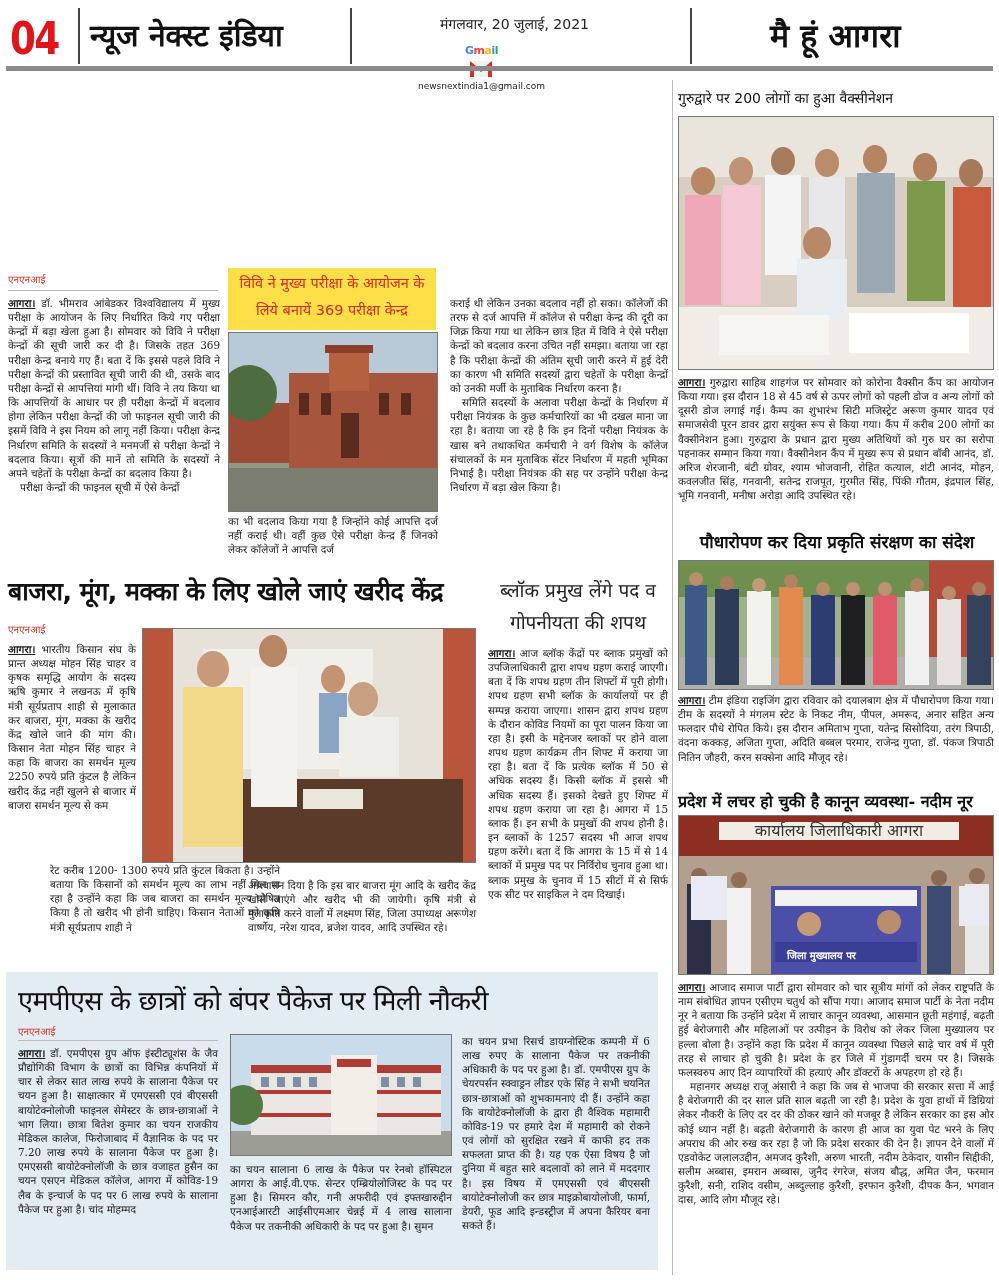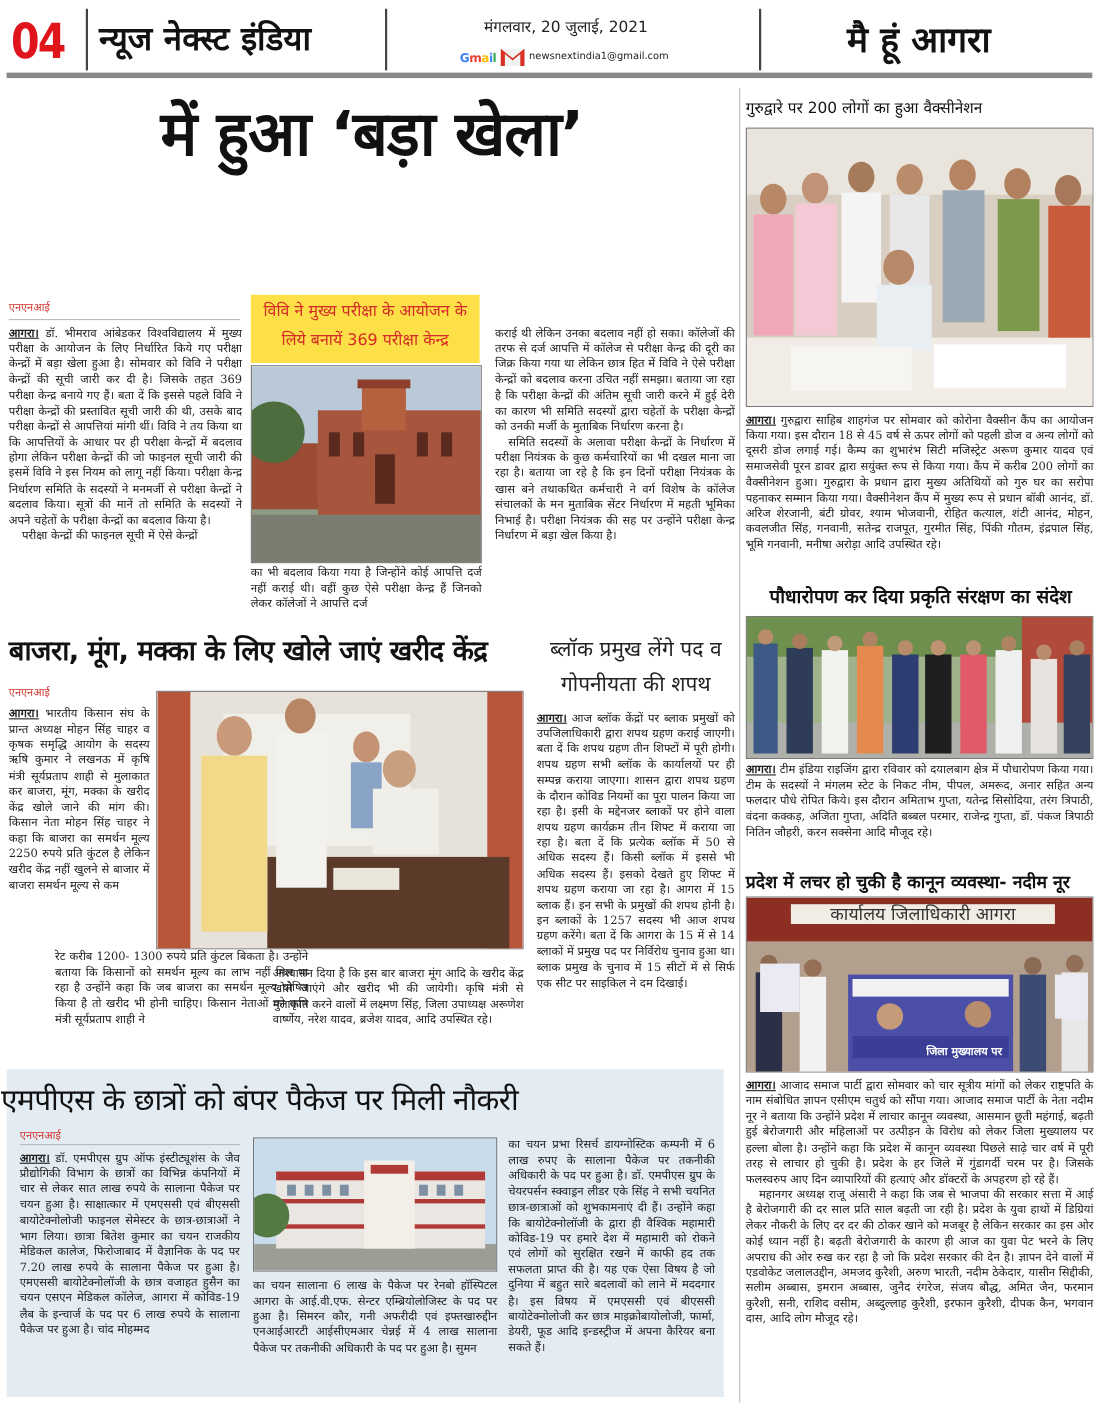--- a/index.html
+++ b/index.html
@@ -6,21 +6,21 @@
   html, body { width: 999px; height: 1280px; background: #ffffff; overflow: hidden; }
   body { font-family: "DejaVu Serif", serif; color: #1a1a1a; position: relative; }
 
   .abs { position: absolute; }
 
   
   .page-no { left: 10px; top: 12px; font-family: "DejaVu Sans", sans-serif; font-weight: bold; font-size: 44px; color: #e0141b; letter-spacing: -2px; line-height: 54px; transform: scaleX(0.85); transform-origin: left; }
   .vbar { width: 2px; background: #444; }
   .brand { left: 90px; top: 14px; font-family: "DejaVu Sans", sans-serif; font-weight: bold; font-size: 30px; line-height: 44px; color: #111; }
   .dateline { left: 440px; top: 14px; font-family: "DejaVu Sans", sans-serif; font-size: 14px; color: #222; }
-  .mailrow { left: 418px; top: 44px; display: flex; align-items: center; gap: 4px; font-family: "DejaVu Sans", sans-serif; font-size: 9px; color: #222; }
+  .mailrow { left: 418px; top: 44px; display: flex; align-items: center; gap: 4px; font-family: "DejaVu Sans", sans-serif; font-size: 9px; color: #222; flex-direction: column; }
   .gmail-text { font-size: 11px; font-weight: bold; letter-spacing: -0.5px; }
   .gmail-text span:nth-child(1){color:#4285f4}.gmail-text span:nth-child(2){color:#ea4335}.gmail-text span:nth-child(3){color:#fbbc05}.gmail-text span:nth-child(4){color:#4285f4}.gmail-text span:nth-child(5){color:#34a853}
   .gm-icon { width: 22px; height: 16px; position: relative; }
   .section-name { left: 770px; top: 12px; font-family: "DejaVu Sans", sans-serif; font-weight: bold; font-size: 32px; line-height: 48px; color: #111; }
   .rule-top { left: 6px; top: 66px; width: 987px; height: 5px; background: #8a8a8a; }
 
   
   .hl-main { left: 8px; top: 86px; width: 660px; font-family: "DejaVu Sans", sans-serif; font-weight: bold; font-size: 56px; line-height: 74px; text-align: center; color: #111; letter-spacing: -1px; }
   .byline { font-family: "DejaVu Sans", sans-serif; font-size: 10px; color: #d0342c; }
   .thin-rule { height: 1px; background: #bbb; }
@@ -31,21 +31,21 @@
   .subhead-box { left: 228px; top: 268px; width: 208px; height: 62px; background: #fde047; padding: 2px 6px; font-family: "DejaVu Sans", sans-serif; font-size: 14.5px; line-height: 27px; color: #d42a28; text-align: center; }
 
   .photo { overflow: hidden; border: 1px solid #777; }
 
   .sec-head-r { font-family: "DejaVu Sans", sans-serif; font-size: 14px; color: #111; }
   .sec-head-bold { font-family: "DejaVu Sans", sans-serif; font-size: 24px; font-weight: bold; color: #111; letter-spacing: -0.5px; }
 
   .block-head { left: 488px; top: 574px; width: 180px; font-family: "DejaVu Sans", sans-serif; font-size: 19px; line-height: 32px; text-align: center; color: #222; }
 
   .mps-box { left: 6px; top: 972px; width: 652px; height: 298px; background: #e3ebf3; }
-  .mps-head { left: 1px; top: 978px; width: 630px; font-family: "DejaVu Sans", sans-serif; font-size: 27px; line-height: 46px; color: #111; letter-spacing: -0.5px; }
+  .mps-head { left: 18px; top: 978px; width: 630px; font-family: "DejaVu Sans", sans-serif; font-size: 27px; line-height: 46px; color: #111; letter-spacing: -0.5px; }
 
   .vdiv { width: 1px; background: #bbb; }
 </style>
 </head>
 <body>
 
 <div class="abs page-no">04</div>
 <div class="abs vbar" style="left:78px;top:8px;height:56px;"></div>
 <div class="abs brand">न्यूज नेक्स्ट इंडिया</div>
 <div class="abs vbar" style="left:350px;top:8px;height:56px;"></div>
@@ -58,21 +58,20 @@
         <path d="M0 0 L11 9 L22 0 L22 16 L18 16 L18 5 L11 11 L4 5 L4 16 L0 16 Z" fill="#d93025"></path>
       </svg>
   </span>
   <span>newsnextindia1@gmail.com</span>
 </div>
 <div class="abs vbar" style="left:690px;top:8px;height:56px;"></div>
 <div class="abs section-name">मै हूं आगरा</div>
 <div class="abs rule-top"></div>
 
 <div class="abs hl-main">
-  <div>में हुआ ‘बड़ा खेला’</div>
 </div>
 <div class="abs byline" style="left:8px;top:272px;">एनएनआई</div>
 <div class="abs thin-rule" style="left:8px;top:290px;width:210px;"></div>
 <div class="abs body-text" style="left:8px;top:296px;width:212px;">
   <p><b>आगरा।</b><span> डॉ. भीमराव आंबेडकर विश्वविद्यालय में मुख्य परीक्षा के आयोजन के लिए निर्धारित किये गए परीक्षा केन्द्रों में बड़ा खेला हुआ है। सोमवार को विवि ने परीक्षा केन्द्रों की सूची जारी कर दी है। जिसके तहत 369 परीक्षा केन्द्र बनाये गए हैं। बता दें कि इससे पहले विवि ने परीक्षा केन्द्रों की प्रस्तावित सूची जारी की थी, उसके बाद परीक्षा केन्द्रों से आपत्तियां मांगी थीं। विवि ने तय किया था कि आपत्तियों के आधार पर ही परीक्षा केन्द्रों में बदलाव होगा लेकिन परीक्षा केन्द्रों की जो फाइनल सूची जारी की इसमें विवि ने इस नियम को लागू नहीं किया। परीक्षा केन्द्र निर्धारण समिति के सदस्यों ने मनमर्जी से परीक्षा केन्द्रों ने बदलाव किया। सूत्रों की मानें तो समिति के सदस्यों ने अपने चहेतों के परीक्षा केन्द्रों का बदलाव किया है।</span></p>
   <p class="indent">परीक्षा केन्द्रों की फाइनल सूची में ऐसे केन्द्रों</p>
 </div>
 
 <div class="abs subhead-box">विवि ने मुख्य परीक्षा के आयोजन के लिये बनायें 369 परीक्षा केन्द्र</div>
 <div class="abs photo" style="left:228px;top:332px;width:210px;height:180px;">
@@ -253,19 +252,19 @@
         <rect x="286" y="68" width="24" height="92" fill="#e8e8e8"></rect>
     </g>
     <rect x="92" y="70" width="150" height="88" fill="#4b4fa8"></rect>
     <rect x="96" y="74" width="142" height="16" fill="#f2f2f2"></rect>
     <rect x="96" y="126" width="142" height="20" fill="#3a3e95"></rect>
     <circle cx="130" cy="108" r="12" fill="#c49a78"></circle>
     <circle cx="210" cy="106" r="12" fill="#b88d6d"></circle>
     <rect x="12" y="60" width="36" height="44" fill="#eaeaf5"></rect>
     <rect x="280" y="70" width="30" height="40" fill="#eaeaf5"></rect>
   </svg>
-  <div class="abs" style="left:108px;top:132px;width:124px;text-align:right;font-family:'DejaVu Sans',sans-serif;font-size:10px;color:#ffffff;font-weight:bold;">जिला मुख्यालय पर</div>
+  <div class="abs" style="left:108px;top:132px;width:124px;text-align:left;font-family:'DejaVu Sans',sans-serif;font-size:10px;color:#ffffff;font-weight:bold;">जिला मुख्यालय पर</div>
   <div class="abs" style="left:44px;top:6px;width:232px;text-align:center;font-family:'DejaVu Sans',sans-serif;font-size:16px;color:#333;line-height:18px;">कार्यालय जिलाधिकारी आगरा</div>
 </div>
 <div class="abs body-text" style="left:678px;top:980px;width:316px;">
   <p><b>आगरा।</b><span> आजाद समाज पार्टी द्वारा सोमवार को चार सूत्रीय मांगों को लेकर राष्ट्रपति के नाम संबोधित ज्ञापन एसीएम चतुर्थ को सौंपा गया। आजाद समाज पार्टी के नेता नदीम नूर ने बताया कि उन्होंने प्रदेश में लाचार कानून व्यवस्था, आसमान छूती महंगाई, बढ़ती हुई बेरोजगारी और महिलाओं पर उत्पीड़न के विरोध को लेकर जिला मुख्यालय पर हल्ला बोला है। उन्होंने कहा कि प्रदेश में कानून व्यवस्था पिछले साढ़े चार वर्ष में पूरी तरह से लाचार हो चुकी है। प्रदेश के हर जिले में गुंडागर्दी चरम पर है। जिसके फलस्वरुप आए दिन व्यापारियों की हत्याएं और डॉक्टरों के अपहरण हो रहे हैं।</span></p>
   <p class="indent">महानगर अध्यक्ष राजू अंसारी ने कहा कि जब से भाजपा की सरकार सत्ता में आई है बेरोजगारी की दर साल प्रति साल बढ़ती जा रही है। प्रदेश के युवा हाथों में डिग्रियां लेकर नौकरी के लिए दर दर की ठोकर खाने को मजबूर है लेकिन सरकार का इस ओर कोई ध्यान नहीं है। बढ़ती बेरोजगारी के कारण ही आज का युवा पेट भरने के लिए अपराध की ओर रुख कर रहा है जो कि प्रदेश सरकार की देन है। ज्ञापन देने वालों में एडवोकेट जलालउद्दीन, अमजद कुरैशी, अरुण भारती, नदीम ठेकेदार, यासीन सिद्दीकी, सलीम अब्बास, इमरान अब्बास, जुनैद रंगरेज, संजय बौद्ध, अमित जैन, फरमान कुरैशी, सनी, राशिद वसीम, अब्दुल्लाह कुरैशी, इरफान कुरैशी, दीपक कैन, भगवान दास, आदि लोग मौजूद रहे।</p>
 </div>
 
 </body></html>

